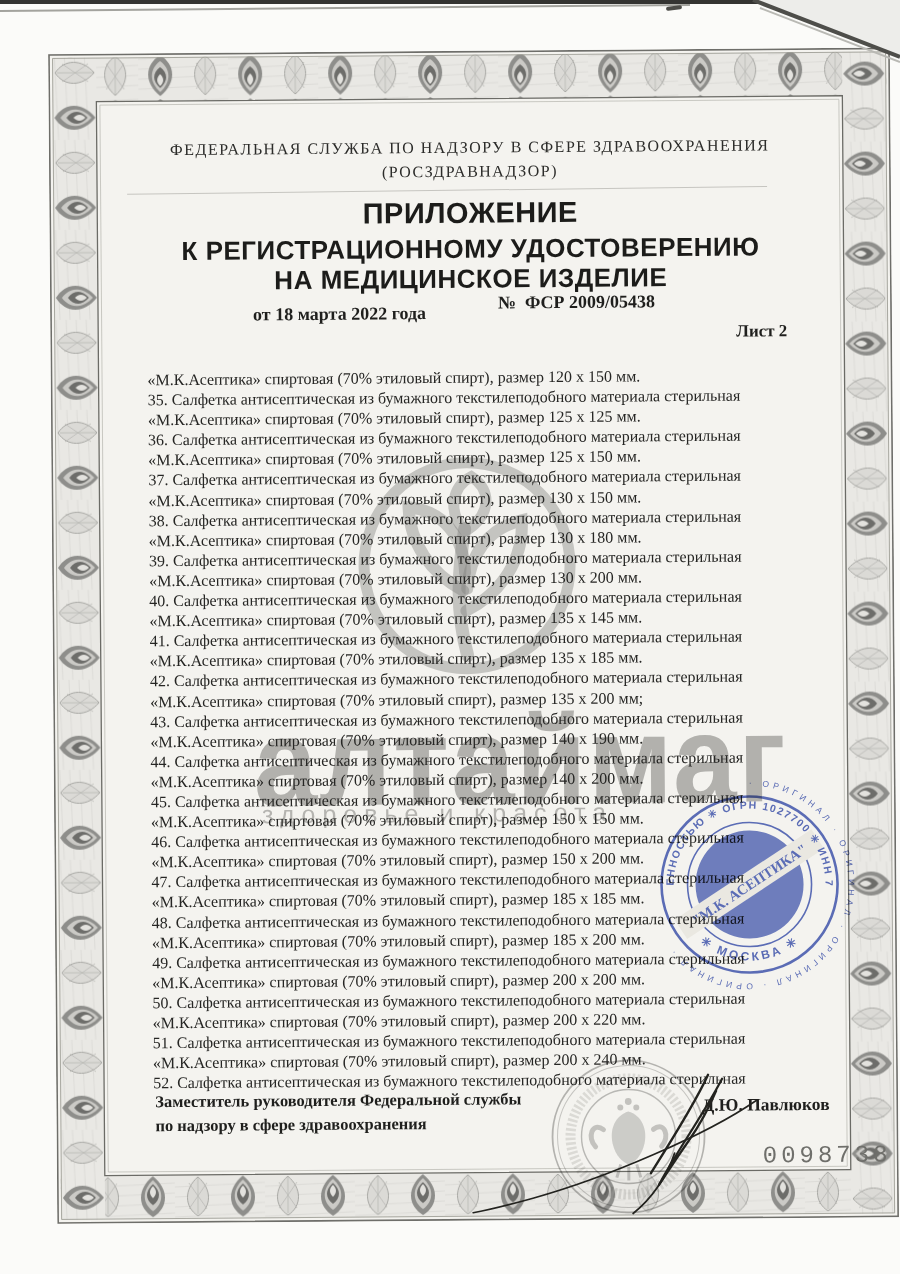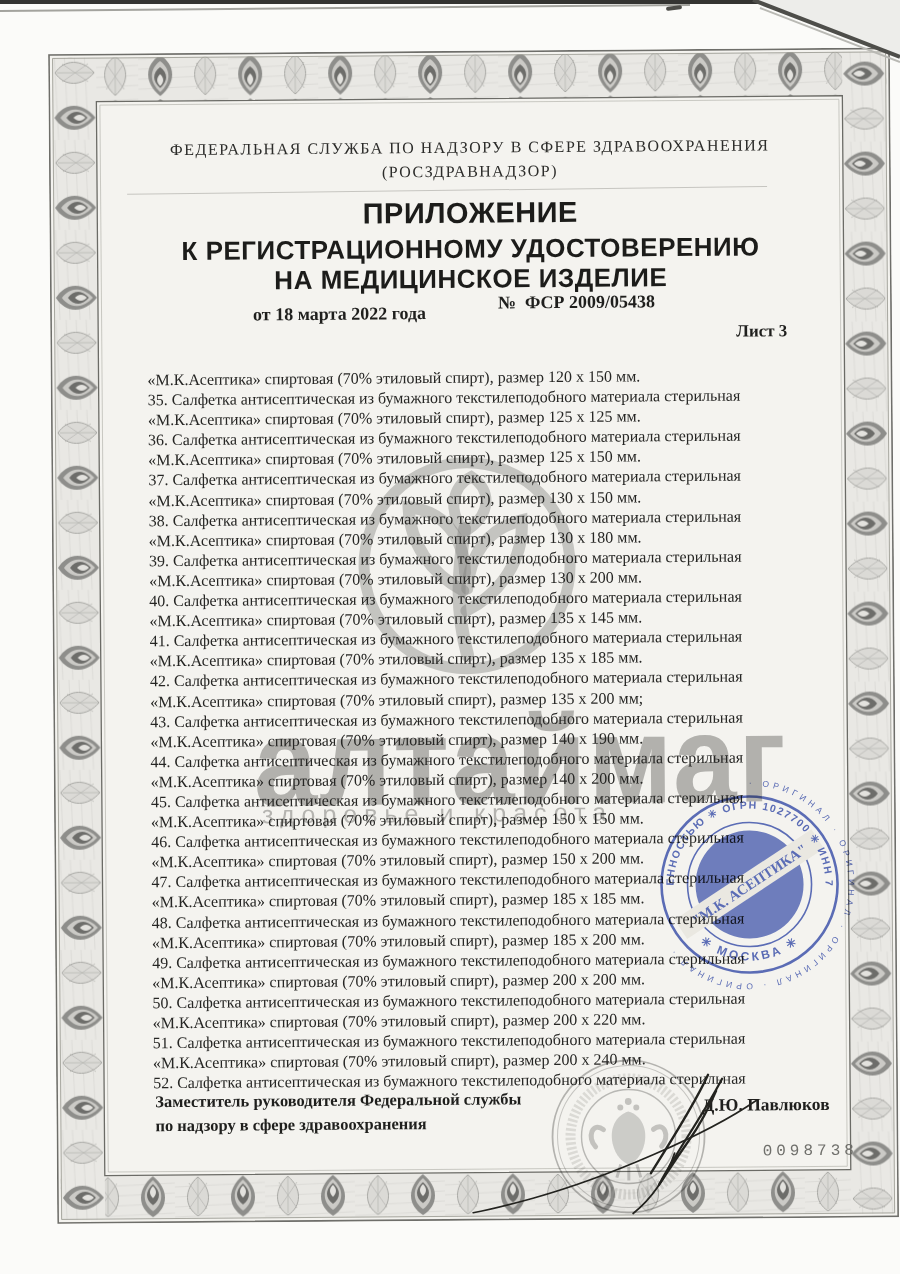--- a/index.html
+++ b/index.html
@@ -19,21 +19,21 @@
   .center-band{left:48px;width:746px;text-align:center;}
   .agency{font-size:16px;letter-spacing:1.5px;color:#2c2c2a;}
   .divider{position:absolute;left:78px;top:139px;width:640px;height:1px;
     background:#c6c5c0;transform:rotate(-0.25deg);}
   .title{font-family:"Liberation Sans", sans-serif;font-weight:bold;color:#1c1c1a;
     letter-spacing:0.5px;}
   .t1{font-size:29px;}
   .t2{font-size:26px;}
   .bold-serif{font-weight:bold;color:#1f1f1d;}
   .doc-line{height:20.1px;line-height:20.1px;font-size:16px;color:#262624;white-space:nowrap;}
-  .form-number{font-family:"Liberation Mono", monospace;font-size:16px;
+  .form-number{font-family:"Liberation Mono", monospace;font-size:24px;
     letter-spacing:4px;color:#6f6f6b;}
   
   .wm{pointer-events:none;}
   .wm-brand{
     font-family:"Liberation Sans", sans-serif;font-weight:bold;
     font-size:124px;line-height:1;letter-spacing:2px;
     color:rgba(118,118,116,0.5);transform:scaleX(0.92);transform-origin:left top;
     mix-blend-mode:multiply;
   }
   .wm-tagline{
@@ -97,21 +97,21 @@
     <div class="divider"></div>
 
     <div class="abs center-band title t1" style="top:146px">ПРИЛОЖЕНИЕ</div>
     <div class="abs center-band title t2" style="top:183px">К РЕГИСТРАЦИОННОМУ УДОСТОВЕРЕНИЮ</div>
     <div class="abs center-band title t2" style="top:213px">НА МЕДИЦИНСКОЕ ИЗДЕЛИЕ</div>
 
     <div class="abs bold-serif" style="left:203px;top:252px;font-size:18px">от  18 марта 2022 года</div>
     <div class="abs bold-serif" style="left:448px;top:242px;font-size:18px">
       <span>№</span>&nbsp;&nbsp;<span>ФСР 2009/05438</span>
     </div>
-    <div class="abs bold-serif" style="left:686px;top:273px;font-size:17px">Лист 3</div>
+    <div class="abs bold-serif" style="left:686px;top:273px;font-size:17px">Лист 2</div>
 
     <svg class="abs wm" style="left:300px;top:400px" width="230" height="230" viewBox="0 0 230 230">
       <g stroke="rgba(125,125,123,0.40)" fill="none" stroke-linecap="round">
         <circle cx="115" cy="115" r="103" stroke-width="11"></circle>
         <path d="M115 205 C103 160 106 120 113 78" stroke-width="13"></path>
         <path d="M111 140 C78 122 58 92 57 56 C92 60 112 86 113 122" stroke-width="12"></path>
         <path d="M114 160 C150 142 172 108 170 70 C136 78 118 104 115 138" stroke-width="12"></path>
         <path d="M113 80 C96 62 100 36 120 26 C142 40 138 66 114 80 Z" stroke-width="11"></path>
       </g>
     </svg>

